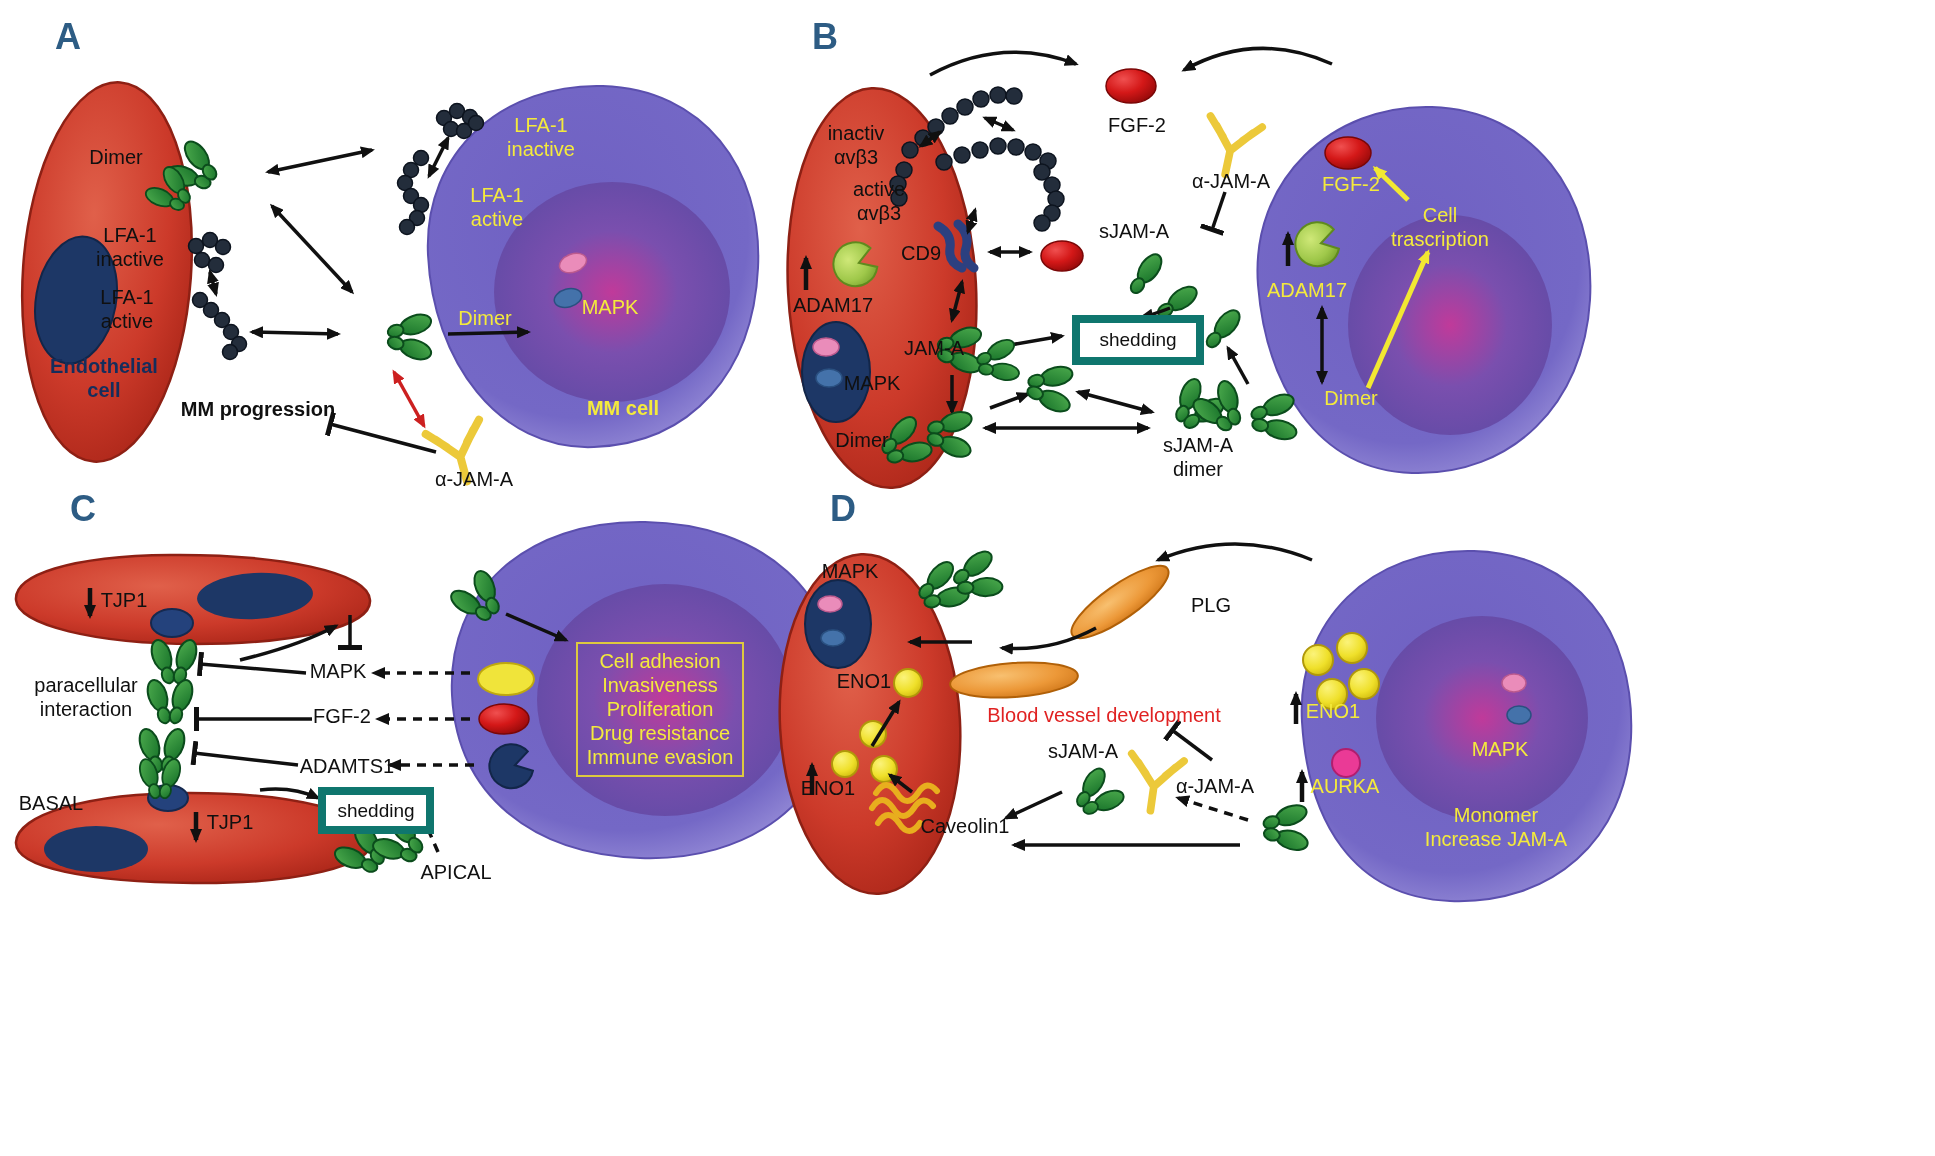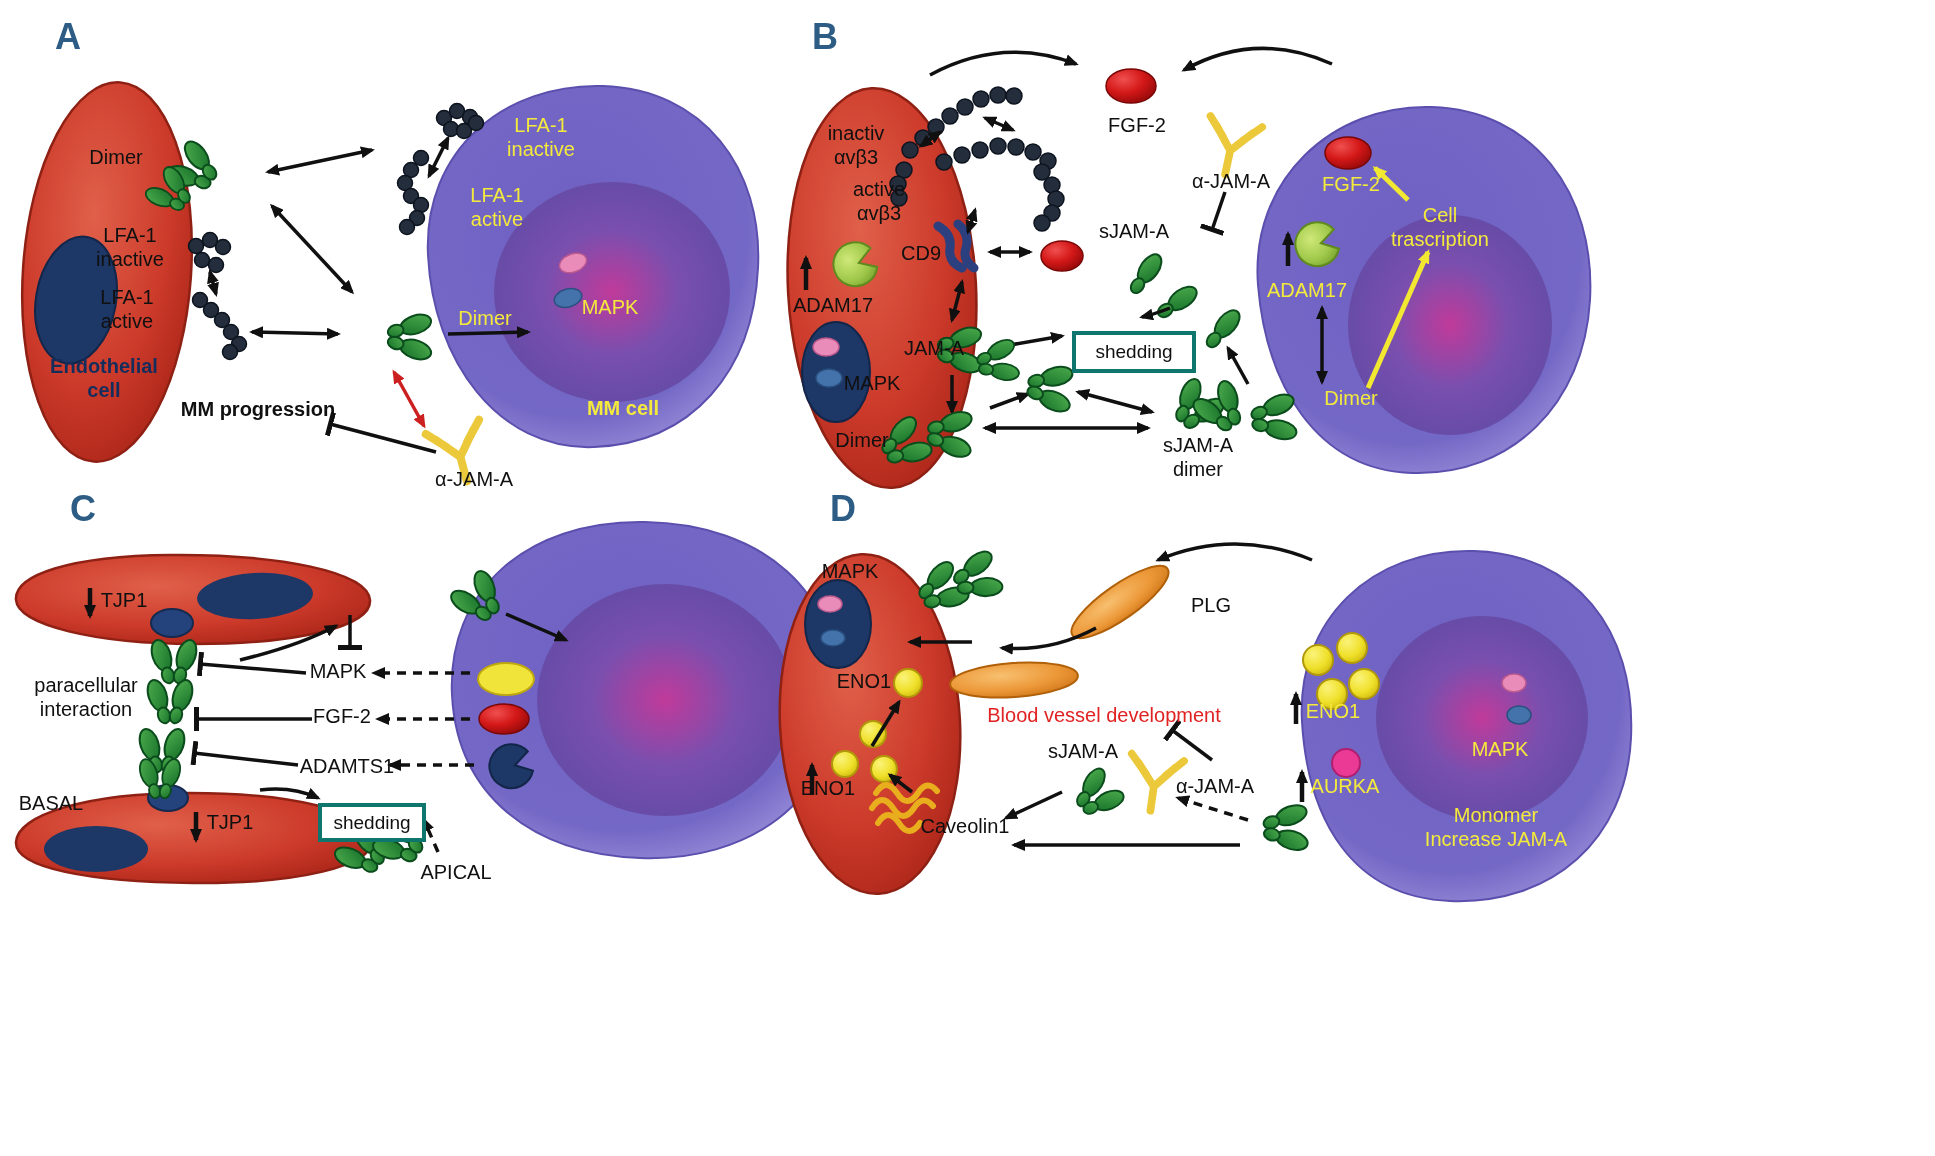--- a/index.html
+++ b/index.html
@@ -6,22 +6,22 @@
   .fig{position:relative;width:1935px;height:1156px;background:#ffffff;overflow:hidden;
        font-family:"Liberation Sans",sans-serif;}
   .art{position:absolute;left:0;top:0;}
   .lbl{position:absolute;transform:translateX(-50%);text-align:center;white-space:pre-line;
        font-size:20px;line-height:1.18;color:#101010;}
   .yel{color:#f4ea3c;}
   .redtx{color:#e02222;}
   .navy{color:#152d5c;font-weight:bold;}
   .b{font-weight:bold;}
   .panelL{position:absolute;font-size:36px;font-weight:bold;color:#2d5c84;}
-  .boxed{position:absolute;background:#ffffff;border:4px solid #0f766e;display:flex;
-         align-items:center;justify-content:center;font-size:19px;color:#101010;margin-top:16px;}
+  .boxed{position:absolute;background:#ffffff;border:8px solid #0f766e;display:flex;
+         align-items:center;justify-content:center;font-size:19px;color:#101010;}
   .fxbox{position:absolute;border:2px solid #ddc93f;color:#f4ea3c;font-size:20px;
          text-align:center;padding:6px 2px;display:flex;flex-direction:column;gap:1px;}
   
   .arw{stroke:#101010;stroke-width:3.5;fill:none;}
   .arwTh{stroke:#101010;stroke-width:4.5;fill:none;}
   .arwD{stroke:#101010;stroke-width:3.5;fill:none;stroke-dasharray:9 7;}
   .arwR{stroke:#cc2020;stroke-width:3.5;fill:none;}
   .arwY{stroke:#f2e832;stroke-width:5;fill:none;}
   .bead{fill:#232d3b;stroke:#0d141f;stroke-width:1.5;}
   .grn{fill:url(#gGreen);stroke:#0b4c1c;stroke-width:2;}
@@ -383,20 +383,27 @@
 <div class="lbl" style="left:124px;top:589px;">TJP1</div>
 <div class="lbl" style="left:86px;top:674px;">paracellular
 interaction</div>
 <div class="lbl" style="left:51px;top:792px;">BASAL</div>
 <div class="lbl" style="left:230px;top:811px;">TJP1</div>
 <div class="lbl" style="left:338px;top:660px;">MAPK</div>
 <div class="lbl" style="left:342px;top:705px;">FGF-2</div>
 <div class="lbl" style="left:347px;top:755px;">ADAMTS1</div>
 <div class="boxed" style="left:318px;top:787px;width:100px;height:31px;">shedding</div>
 <div class="lbl" style="left:456px;top:861px;">APICAL</div>
+<div class="fxbox" style="left:576px;top:642px;width:160px;">
+  <div>Cell adhesion</div>
+  <div>Invasiveness</div>
+  <div>Proliferation</div>
+  <div>Drug resistance</div>
+  <div>Immune evasion</div>
+</div>
 
 <div class="panelL" style="left:830px;top:488px;">D</div>
 <div class="lbl" style="left:850px;top:560px;">MAPK</div>
 <div class="lbl" style="left:864px;top:670px;">ENO1</div>
 <div class="lbl" style="left:828px;top:777px;">ENO1</div>
 <div class="lbl" style="left:965px;top:815px;">Caveolin1</div>
 <div class="lbl" style="left:1178px;top:594px;margin-left:33px;">PLG</div>
 <div class="lbl redtx" style="left:1104px;top:704px;">Blood vessel development</div>
 <div class="lbl" style="left:1083px;top:740px;">sJAM-A</div>
 <div class="lbl" style="left:1215px;top:775px;">α-JAM-A</div>

